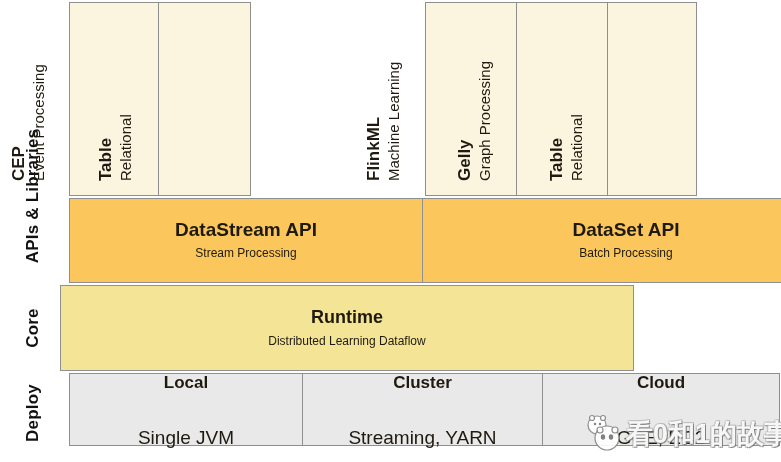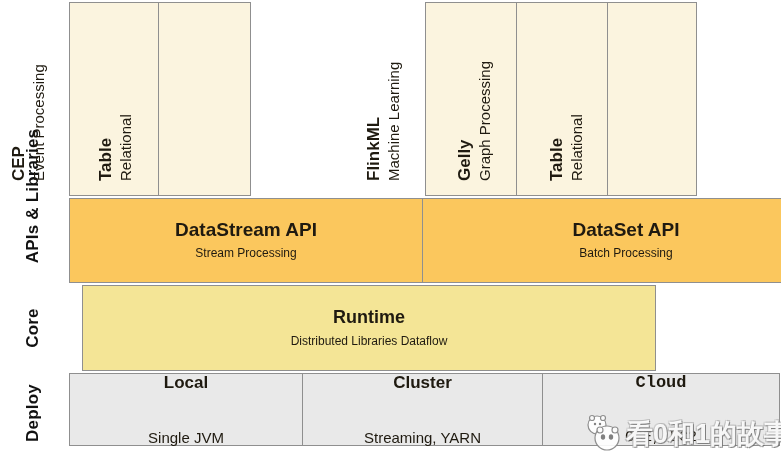--- a/index.html
+++ b/index.html
@@ -36,21 +36,21 @@
     display:flex; flex-direction:column; justify-content:center; align-items:center;
     text-align:center;
   }
   .cell .t{font-weight:bold; font-size:19px; line-height:25px;}
   .cell .s{font-size:12px; line-height:22px;}
   .api{background:var(--orange); top:198px; height:85px;}
   .core{background:var(--yellow); top:285px; height:86px;}
   .core .t{font-size:18px;}
   .deploy{background:var(--gray); top:373px; height:73px;}
   .deploy .t{font-size:17px; line-height:24px;}
-  .deploy .s{font-size:15px; line-height:21px;margin-top:32px;}
+  .deploy .s{font-size:19px; line-height:21px;margin-top:32px;}
   
   .watermark{
     position:absolute; left:584px; top:413px; display:flex; align-items:center;
     gap:2px; pointer-events:none;
   }
   .wm-logo{width:40px; height:42px; opacity:0.95;}
   .wm-text{
     font-size:27px; font-weight:bold; white-space:nowrap;
     color:rgba(255,255,255,0.93);
     text-shadow:
@@ -100,34 +100,34 @@
 
   <div class="cell api" style="left:69px; width:354px;">
     <span class="t">DataStream API</span>
     <span class="s">Stream Processing</span>
   </div>
   <div class="cell api" style="left:422px; width:408px;">
     <span class="t">DataSet API</span>
     <span class="s">Batch Processing</span>
   </div>
 
-  <div class="cell core" style="left:82px; width:574px;">
+  <div class="cell core" style="left:60px; width:574px;">
     <span class="t">Runtime</span>
-    <span class="s">Distributed Libraries Dataflow</span>
+    <span class="s">Distributed Learning Dataflow</span>
   </div>
 
   <div class="cell deploy" style="left:69px; width:234px;">
     <span class="t">Local</span>
     <span class="s">Single JVM</span>
   </div>
   <div class="cell deploy" style="left:302px; width:241px;">
     <span class="t">Cluster</span>
     <span class="s">Streaming, YARN</span>
   </div>
-  <div class="cell deploy" style="left:542px; width:238px;font-family:Liberation Mono, monospace;">
+  <div class="cell deploy" style="left:542px; width:238px;">
     <span class="t">Cloud</span>
     <span class="s">GCE, EC2</span>
   </div>
 
   <div class="watermark">
     <svg class="wm-logo" viewBox="0 0 40 42">
       <g stroke="#8a8a8a" stroke-width="1.2" fill="rgba(255,255,255,0.95)">
         <circle cx="13" cy="12" r="9"></circle>
         <circle cx="8" cy="5" r="2.5"></circle>
         <circle cx="19" cy="5" r="2.5"></circle>

